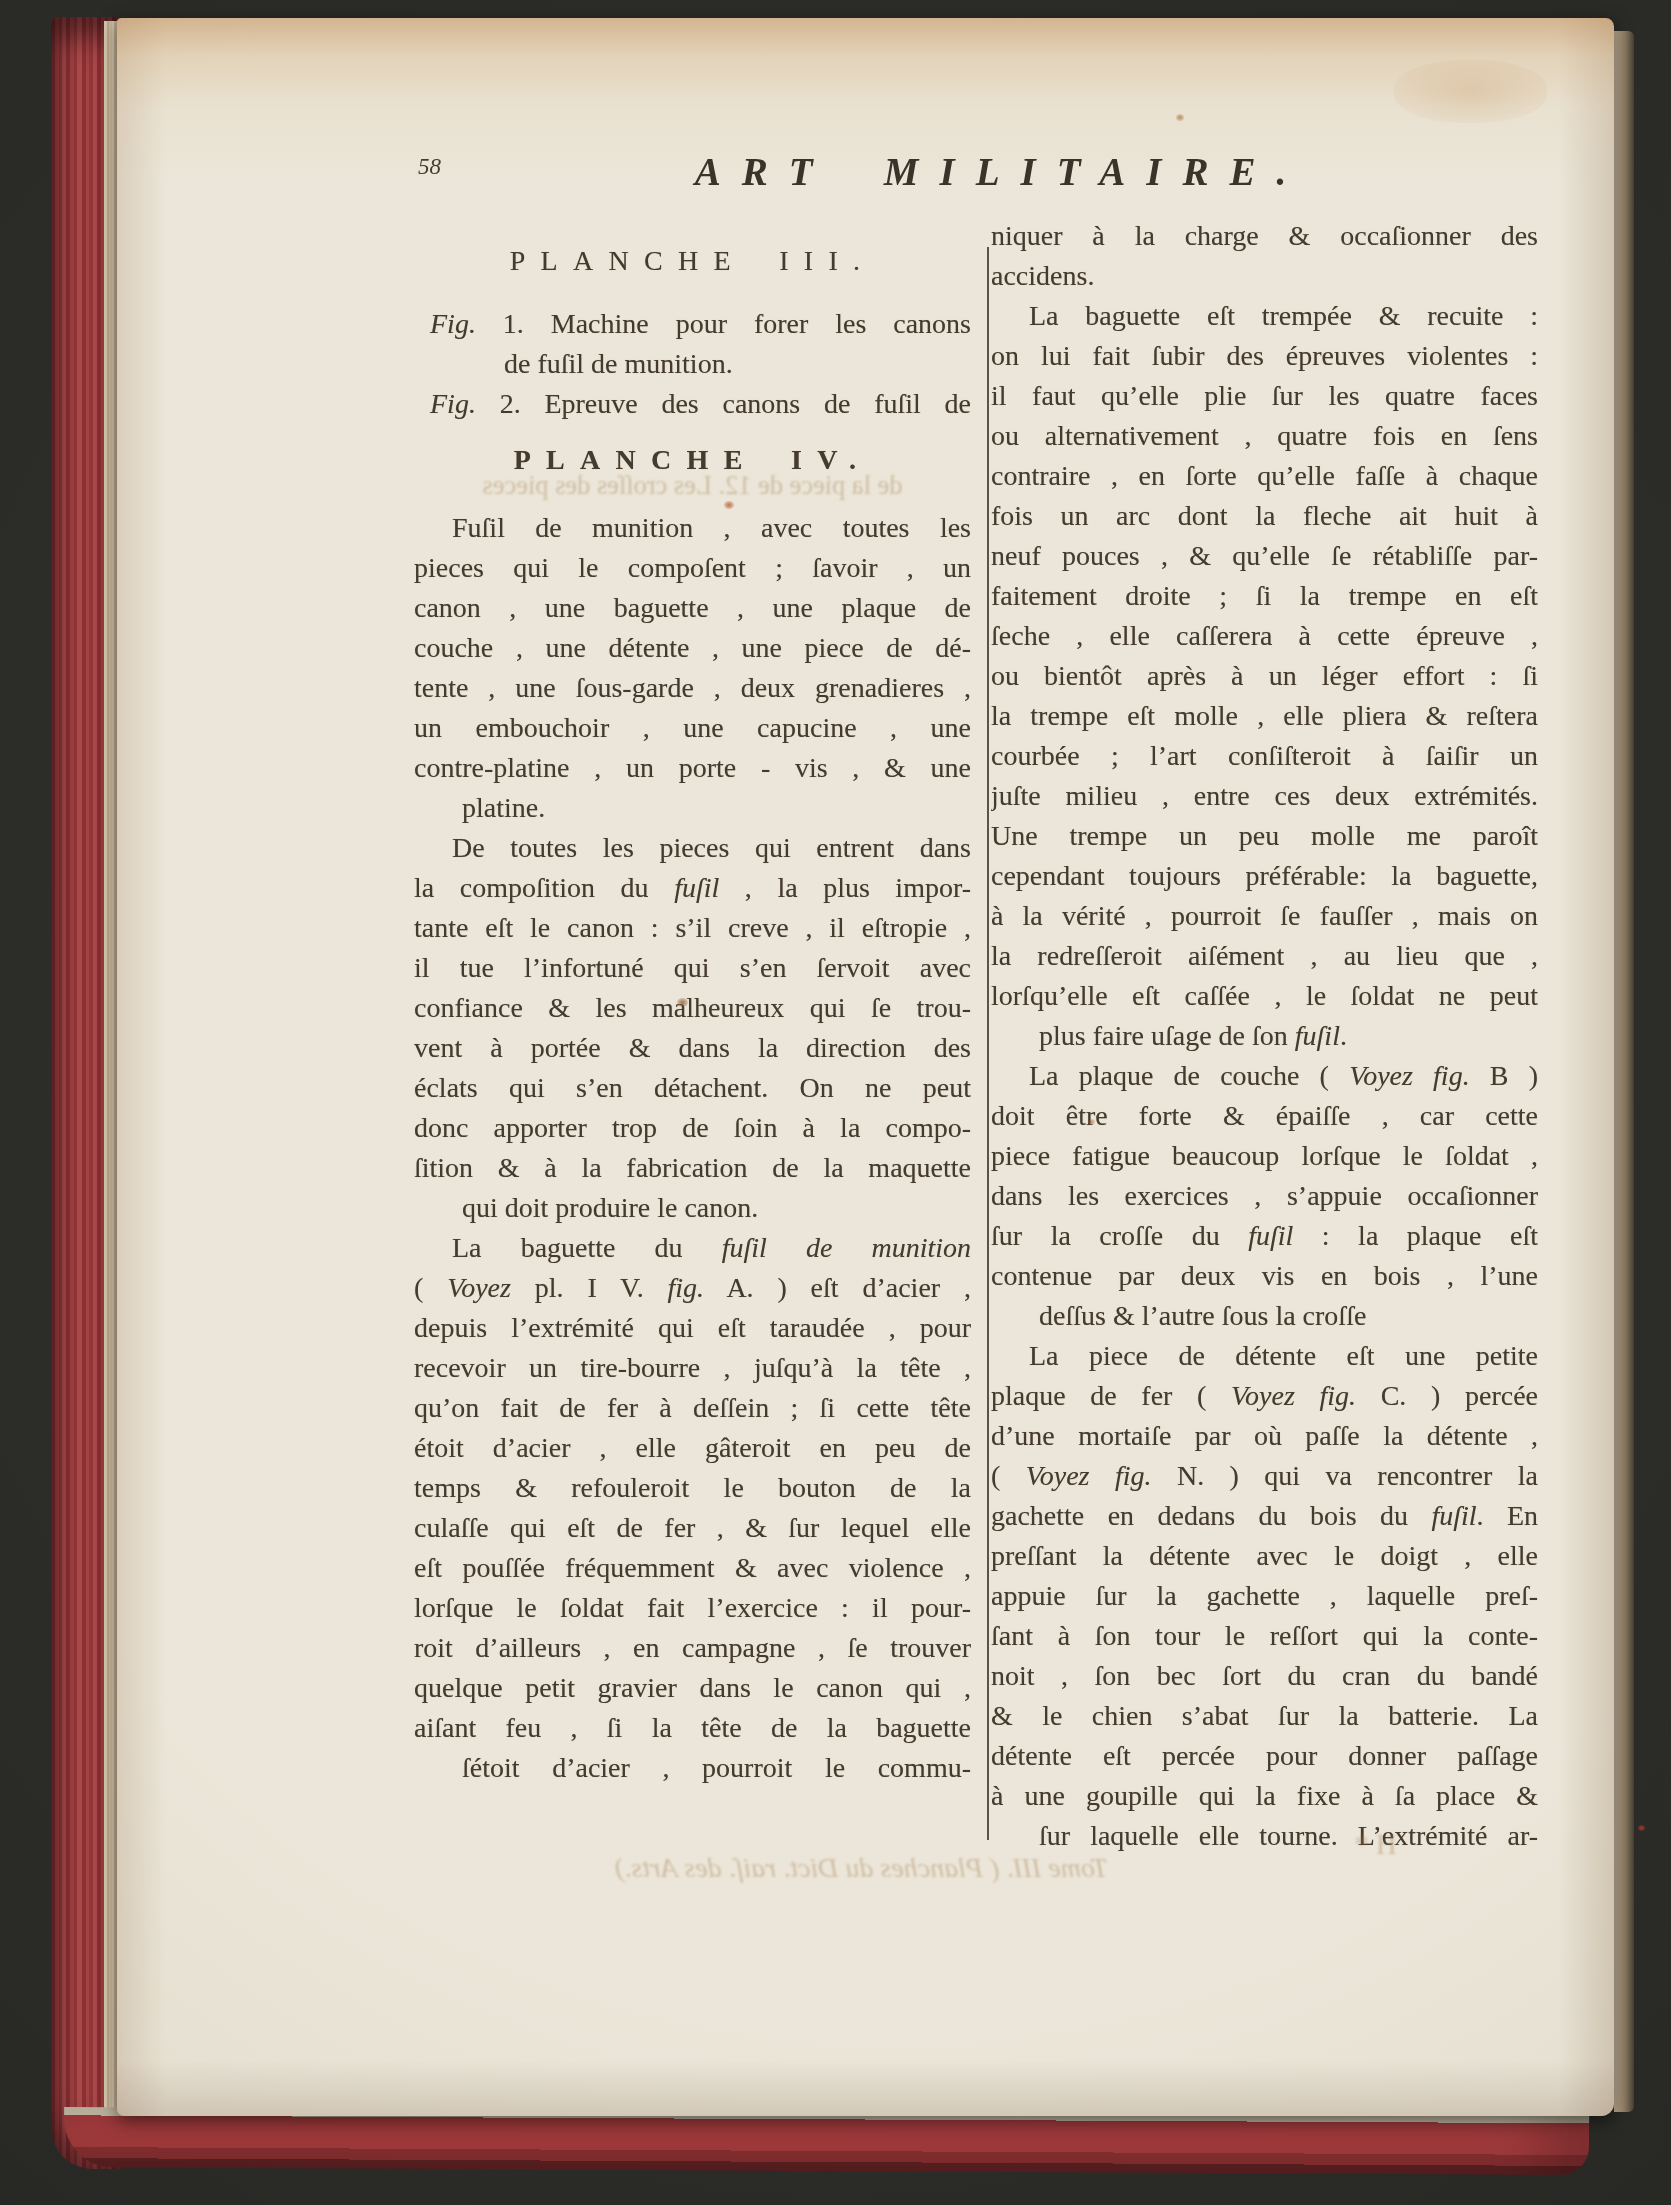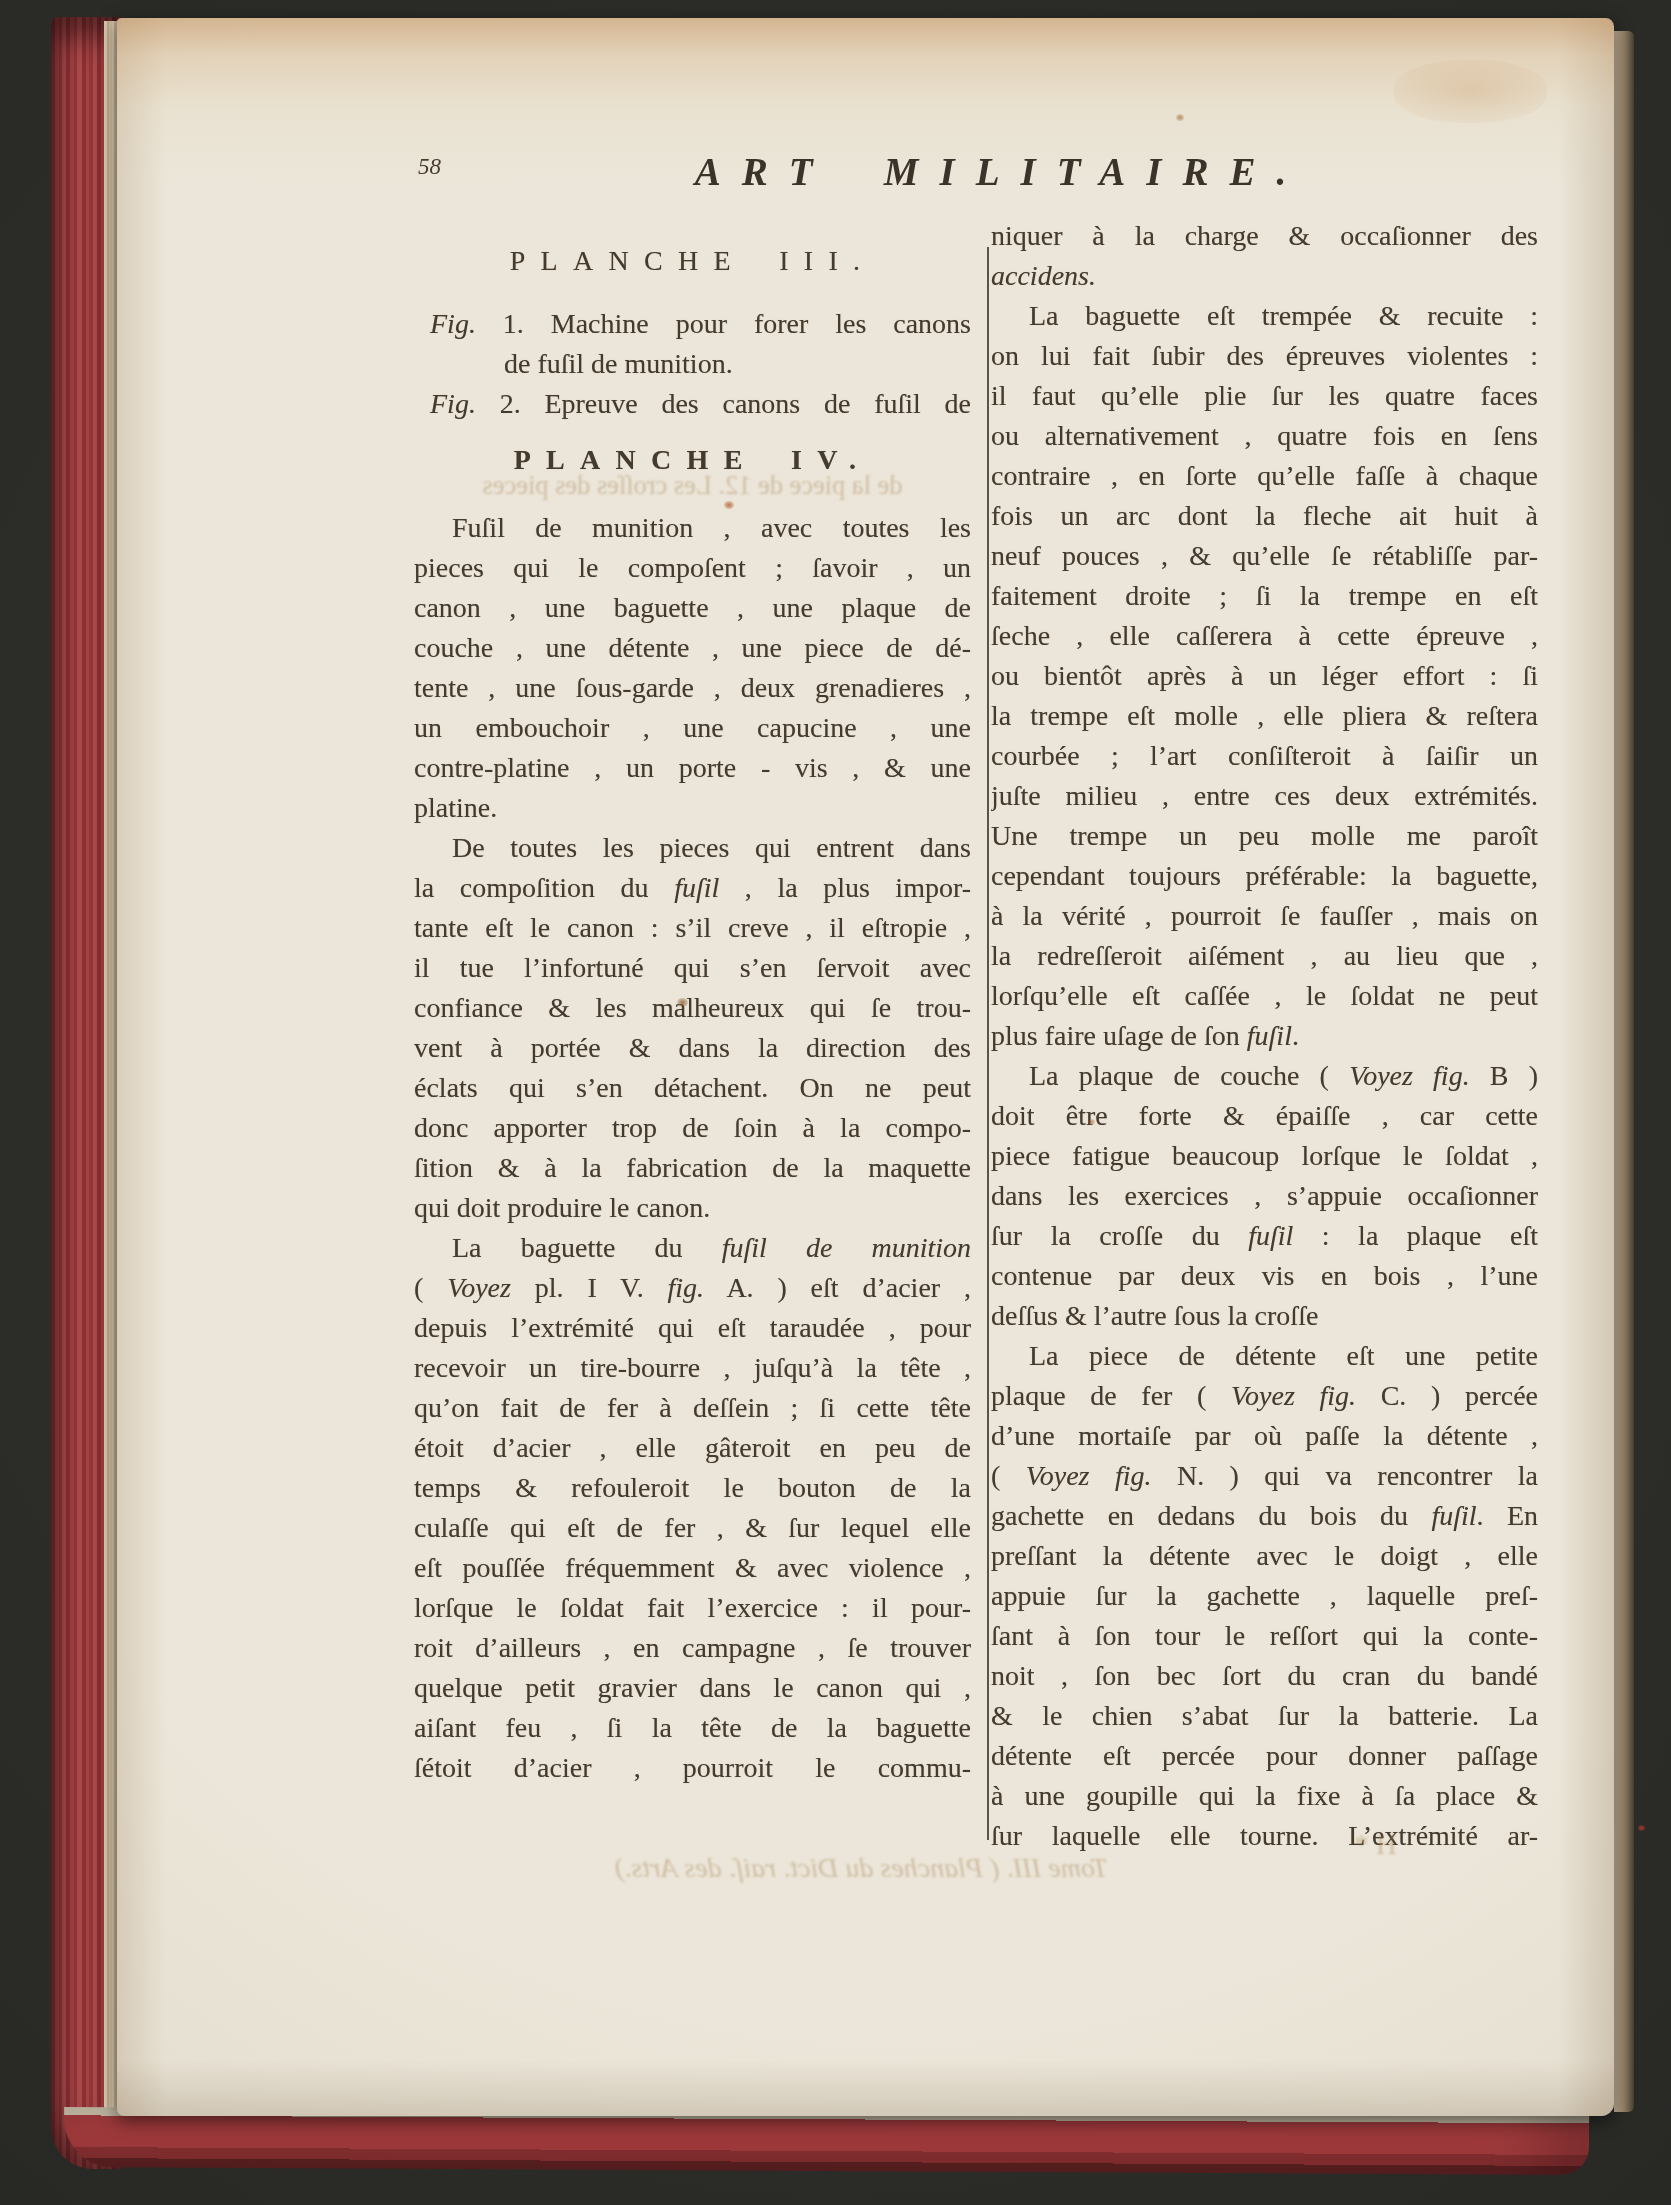--- a/index.html
+++ b/index.html
@@ -34,23 +34,23 @@
   .page::after{content:"";position:absolute;left:0;right:0;bottom:0;height:56px;
     background:linear-gradient(rgba(0,0,0,0), rgba(115,90,60,0.20));border-radius:0 0 12.5px 7px;}
 
   
   .page, .page *{color:#443a2d;}
   .line{height:40px;line-height:40px;font-size:28px;text-align:justify;text-align-last:justify;overflow:hidden;
     text-shadow:0 0 0.7px rgba(70,55,35,0.35);}
   .block{margin:0;}
   .heading .line{text-align:center;text-align-last:center;letter-spacing:15.3px;word-spacing:11px;color:#37302a;}
   .para .line:first-child{text-indent:38px;}
-  .para .line:last-child{text-align-last:left;}
+  .para .line:last-child{text-align-last:left;margin-left:48px;}
   .para.flush .line:last-child{text-align-last:justify;}
-  .cont .line:last-child{text-align-last:left;font-style:italic;}
+  .cont .line:last-child{text-align-last:left;}
   .fig .line:nth-child(odd){padding-left:16px;}
   .fig .line:nth-child(even){padding-left:90px;text-align-last:left;}
   i{font-style:italic;}
 
   .page-number{position:absolute;left:301px;top:136px;font-style:italic;font-size:23px;color:#463c2e;}
   .running-head{position:absolute;left:362px;top:131px;width:1044px;text-align:center;
     font-style:italic;font-weight:bold;font-size:39px;letter-spacing:21px;word-spacing:19.5px;color:#3b332a;}
   .col-rule{position:absolute;left:870px;top:229px;width:2.1px;height:1593px;background:rgba(55,45,35,0.8);}
 
   .left-col{position:absolute;left:297px;top:223px;width:557px;}

